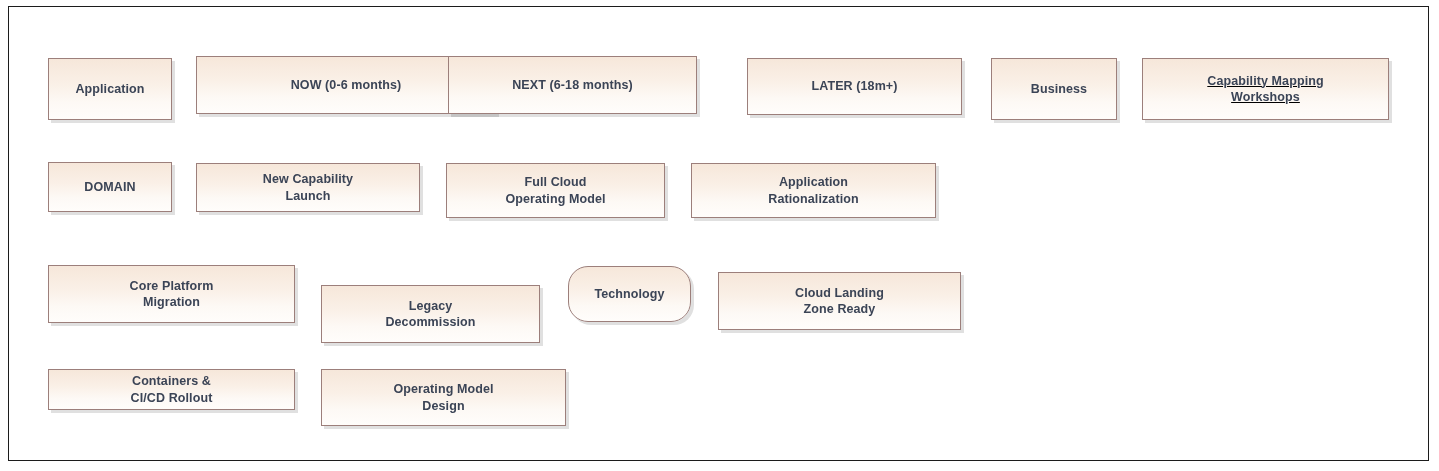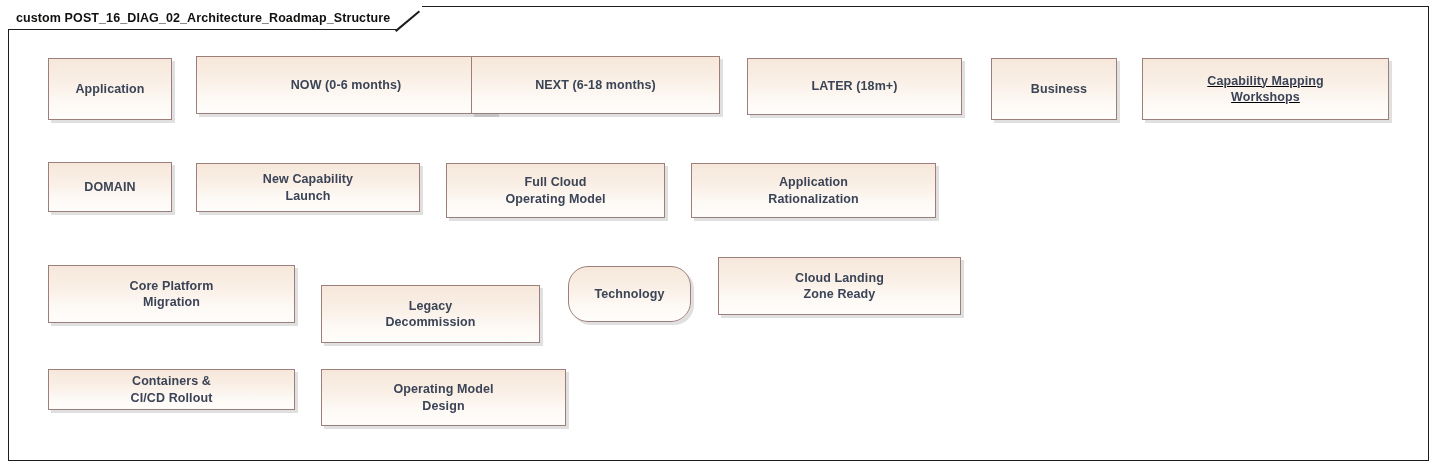--- a/index.html
+++ b/index.html
@@ -101,35 +101,29 @@
     letter-spacing: 0.1px;
   }
 </style>
 </head>
 <body>
 
 <div id="canvas">
 
   <div id="diagram-frame"></div>
 
-  <div id="title-tab">
-    <div class="tab-body">
-      <span class="tab-label">custom POST_16_DIAG_02_Architecture_Roadmap_Structure</span>
-    </div>
-    <div class="tab-slant"></div>
-  </div>
 
   <div id="nodes-layer">
       <div class="node" style="left: 48px; top: 58px; width: 124px; height: 62px;">
         <span class="node-label">Application</span>
       </div>
       <div class="node" style="left: 196px; top: 56px; width: 300px; height: 58px;">
         <span class="node-label">NOW  (0-6 months)</span>
       </div>
-      <div class="node" style="left: 471px; top: 56px; width: 249px; height: 58px;">
+      <div class="node" style="left: 448px; top: 56px; width: 249px; height: 58px;">
         <span class="node-label">NEXT (6-18 months)</span>
       </div>
       <div class="node" style="left: 747px; top: 58px; width: 215px; height: 57px;">
         <span class="node-label">LATER (18m+)</span>
       </div>
       <div class="node" style="left: 991px; top: 58px; width: 126px; height: 62px; padding-left: 16px;">
         <span class="node-label">Business</span>
       </div>
       <div class="node" style="left: 1142px; top: 58px; width: 247px; height: 62px; text-decoration: underline;">
         <span class="node-label">Capability Mapping
@@ -154,21 +148,21 @@
         <span class="node-label">Core Platform
 Migration</span>
       </div>
       <div class="node" style="left: 321px; top: 265px; width: 219px; height: 58px; margin-top: 20px;">
         <span class="node-label">Legacy
 Decommission</span>
       </div>
       <div class="node" style="left: 568px; top: 266px; width: 123px; height: 56px; border-radius: 20px;">
         <span class="node-label">Technology</span>
       </div>
-      <div class="node" style="left: 718px; top: 257px; width: 243px; height: 58px;">
+      <div class="node" style="left: 718px; top: 272px; width: 243px; height: 58px;">
         <span class="node-label">Cloud Landing
 Zone Ready</span>
       </div>
       <div class="node" style="left: 48px; top: 369px; width: 247px; height: 41px;">
         <span class="node-label">Containers &amp;
 CI/CD Rollout</span>
       </div>
       <div class="node" style="left: 321px; top: 369px; width: 245px; height: 57px;">
         <span class="node-label">Operating Model
 Design</span>

